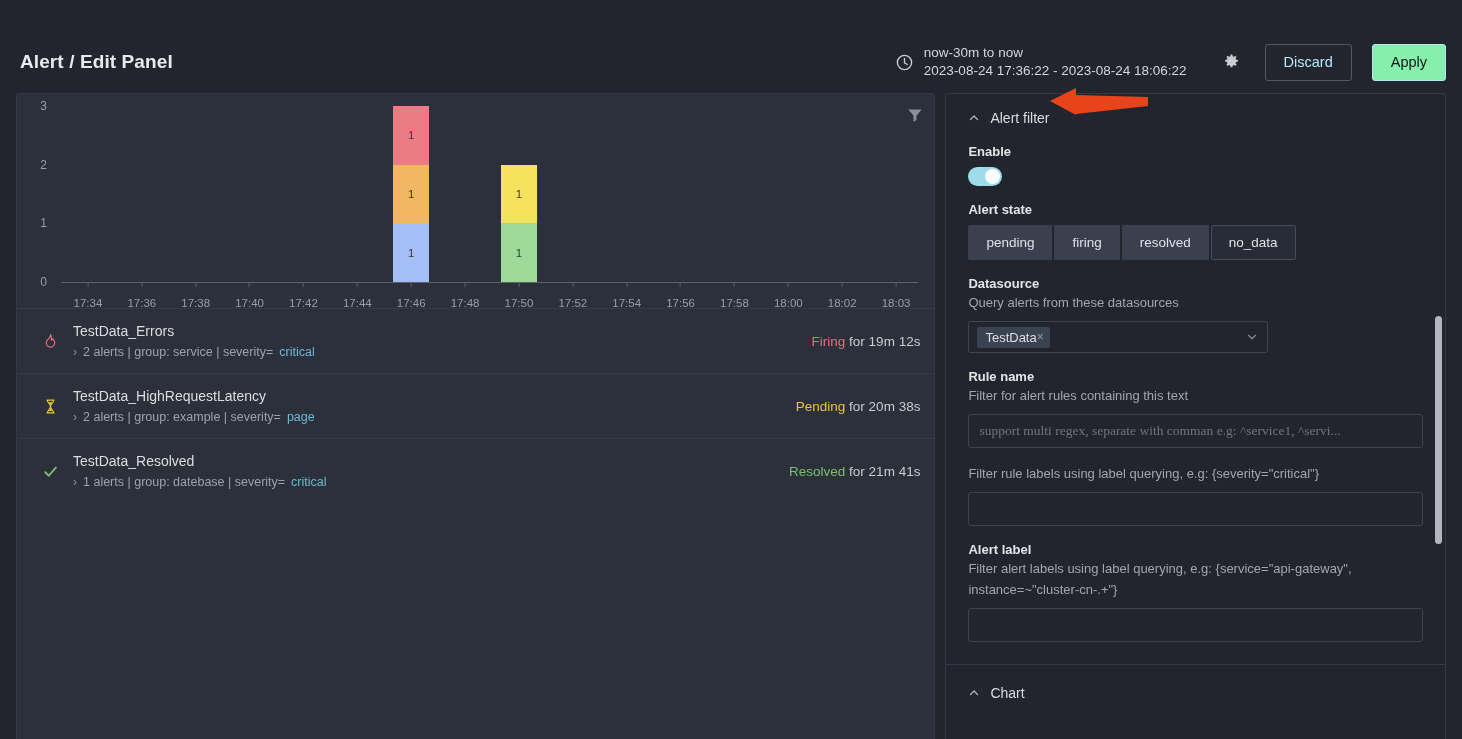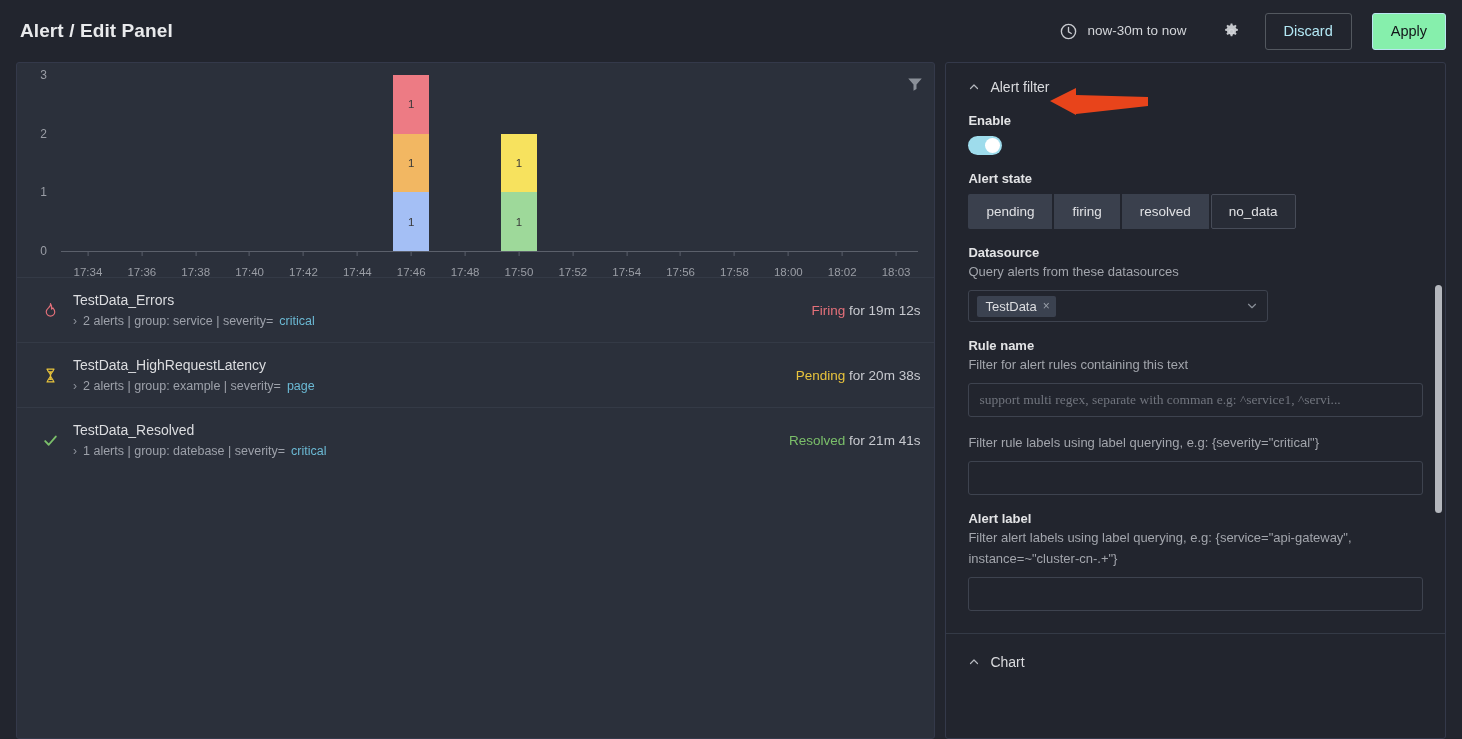--- a/index.html
+++ b/index.html
@@ -11,20 +11,21 @@
     overflow: hidden;
   }
 
   
   .header {
     height: 62px;
     display: flex;
     align-items: center;
     padding: 0 16px 0 20px;
     background: #22252E;
+    margin-top: 31px;
   }
   .page-title {
     font-size: 19px;
     font-weight: bold;
     color: #E9EAEC;
     letter-spacing: .1px;
   }
   .header-right {
     margin-left: auto;
     display: flex;
@@ -296,21 +297,20 @@
     width: 300px;
   }
   .chip {
     background: #3B4250;
     border-radius: 2px;
     padding: 3px 6px 3px 8px;
     font-size: 13px;
     color: #DDDEE1;
     display: flex;
     align-items: center;
-    gap: 6px;
   }
   .chip .chip-x { color: #9AA0AA; font-size: 12px; cursor: pointer; }
   .select-caret {
     margin-left: auto;
     width: 14px; height: 14px;
     color: #8A8F98;
   }
   .text-input {
     width: 100%;
     height: 34px;
@@ -355,20 +355,21 @@
   <div class="page-title">Alert / Edit Panel</div>
 
   <div class="header-right">
     <div class="time-picker">
       <svg class="clock-icon" viewBox="0 0 24 24" fill="none" stroke="currentColor" stroke-width="1.7">
         <circle cx="12" cy="12" r="9"></circle>
         <path d="M12 7v5.5l3.5 2" stroke-linecap="round"></path>
       </svg>
       <div class="time-lines">
         <div class="time-rel">now-30m to now</div>
+        <div class="time-abs">2023-08-24 17:36:22 - 2023-08-24 18:06:22</div>
       </div>
     </div>
 
     <div class="gear-btn">
       <svg class="gear-icon" viewBox="0 0 24 24" fill="currentColor">
         <path d="M12 8.4a3.6 3.6 0 1 0 0 7.2 3.6 3.6 0 0 0 0-7.2zm0 5.6a2 2 0 1 1 0-4 2 2 0 0 1 0 4z"></path>
         <path d="M13.1 1.8h-2.2l-.45 2.2-1.5.62-1.85-1.25-1.56 1.56 1.25 1.85-.62 1.5-2.2.45v2.2l2.2.45.62 1.5-1.25 1.85 1.56 1.56 1.85-1.25 1.5.62.45 2.2h2.2l.45-2.2 1.5-.62 1.85 1.25 1.56-1.56-1.25-1.85.62-1.5 2.2-.45v-2.2l-2.2-.45-.62-1.5 1.25-1.85-1.56-1.56-1.85 1.25-1.5-.62-.45-2.2z" opacity=".92"></path>
       </svg>
     </div>
 

